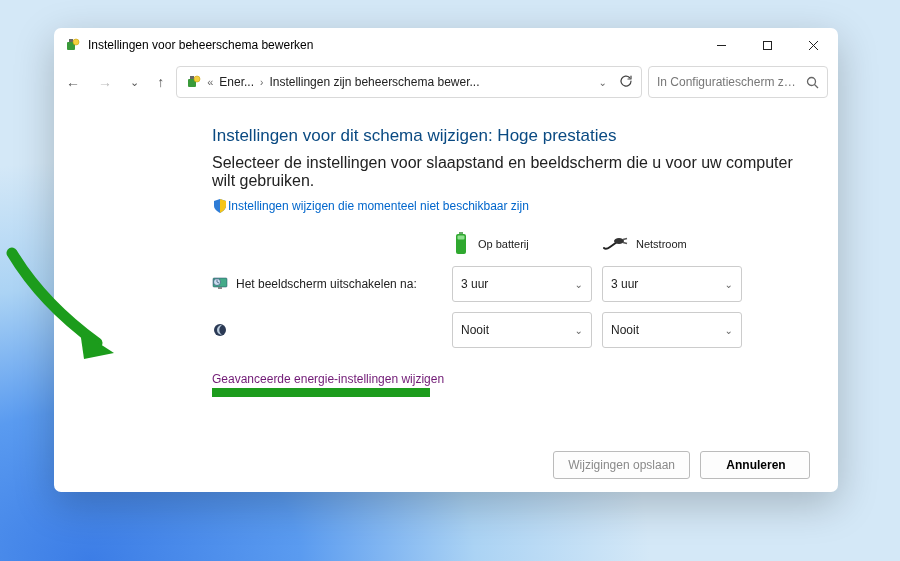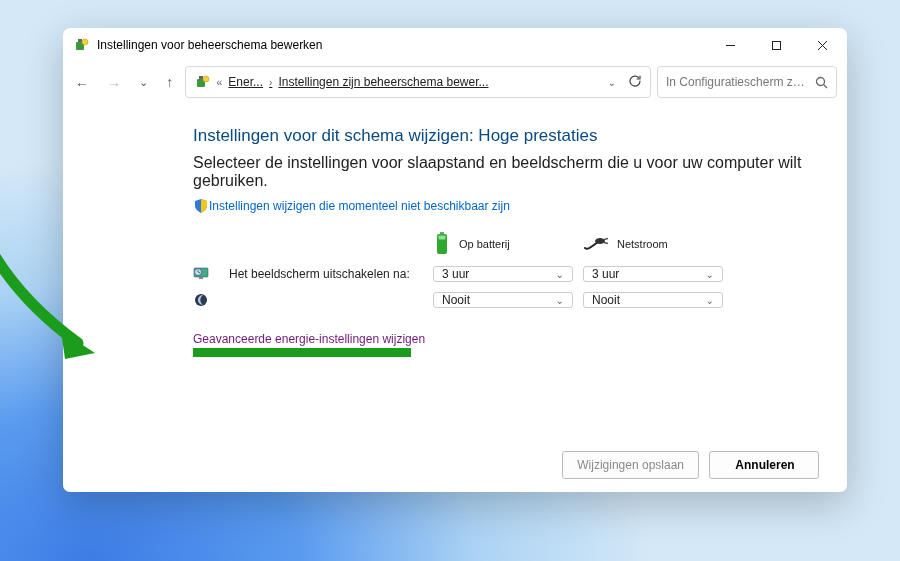--- a/index.html
+++ b/index.html
@@ -2,53 +2,53 @@
 <html><head>
 <meta charset="utf-8">
 <style>
   * { box-sizing: border-box; margin: 0; padding: 0; font-family: "Segoe UI", Tahoma, sans-serif; }
   body {
     width: 900px; height: 561px; overflow: hidden;
     background: radial-gradient(ellipse 700px 500px at 10% 100%, #3c7de6 0%, #5a9bf0 30%, #abd3f4 55%, #d4e8f7 80%);
     position: relative;
   }
   .window {
-    position: absolute; left: 63px; top: 28px; width: 784px; height: 464px;
+    position: absolute; left: 54px; top: 28px; width: 784px; height: 464px;
     background: #fff; border-radius: 7px; box-shadow: 0 12px 40px rgba(0,0,0,0.22);
     display: flex; flex-direction: column;
   }
   
   .titlebar { display: flex; align-items: center; height: 34px; padding: 0 2px 0 10px; }
   .app-ic { width: 16px; height: 16px; margin-right: 8px; }
   .title-text { font-size: 12px; color: #000; flex: 1; }
   .win-btn { width: 46px; height: 32px; display: flex; align-items: center; justify-content: center; color:#222;}
   .win-btn svg { stroke: #222; }
   
   .toolbar { display: flex; align-items: center; gap: 6px; padding: 4px 10px 10px 10px; }
   .navset { display: flex; align-items: center; gap: 18px; padding: 0 6px 0 2px; }
   .nav-arrow { color: #555; font-size: 14px; }
   .nav-arrow.dis { color: #bbb; }
   .addrbar { flex: 1; height: 32px; border: 1px solid #d9d9d9; border-radius: 4px; display: flex; align-items: center; padding: 0 8px; gap: 6px; font-size: 12px; color: #222; }
-  .addr-mid { flex:1; display:flex; align-items:center; gap:6px; overflow:hidden;text-decoration:underline;}
+  .addr-mid { flex:1; display:flex; align-items:center; gap:6px; overflow:hidden;}
   .addr-chev { color:#666; font-size:10px; }
   .refresh { margin-left: 6px; color:#444; }
   .searchbar { width: 180px; height: 32px; border: 1px solid #d9d9d9; border-radius: 4px; display: flex; align-items: center; padding: 0 8px; font-size: 12px; color: #777; gap:6px; }
   .searchbar span.txt { flex:1; white-space:nowrap; overflow:hidden; text-overflow:ellipsis;}
   
-  .content { flex:1; padding: 18px 28px 0 130px; position: relative; font-size: 12px; color:#222;}
+  .content { flex:1; padding: 18px 28px 0 130px; position: relative; font-size: 12px; color:#222;margin-left:28px;}
   .heading { color: #0a4a82; font-size: 17px; margin-bottom: 8px; }
   .subtext { font-size: 16px; margin-bottom: 8px; }
   .shield-line { display:flex; align-items:center; margin-bottom: 18px;}
   .link { color: #0066cc; cursor: pointer; }
   .cols { display:flex; align-items:center; margin-bottom: 10px;}
   .col-lbl { width: 240px; }
   .col-head { width: 150px; display:flex; align-items:center; gap:8px; font-size:11px;}
   .row { display:flex; align-items:center; margin-bottom: 10px;}
-  .row-lbl { width: 240px; display:flex; align-items:center; gap:20px;}
-  .dd { width: 140px; height: 16px; border:1px solid #ccc; border-radius:3px; background:#fff; display:flex; align-items:center; justify-content:space-between; padding:0 8px; font-size:12px; margin-right:10px;}
+  .row-lbl { width: 240px; display:flex; align-items:center; gap:8px;}
+  .dd { width: 140px; height: 36px; border:1px solid #ccc; border-radius:3px; background:#fff; display:flex; align-items:center; justify-content:space-between; padding:0 8px; font-size:12px; margin-right:10px;}
   .dd .chev { color:#666; font-size:10px;}
   .advlink { margin-top: 24px; color:#701a75; font-size:12px; cursor:pointer;}
   .underline { width: 218px; height: 9px; background:#1c9c1c; margin-top: 2px;}
   
   .footer { height: 54px; display:flex; align-items:center; justify-content:flex-end; gap:10px; padding: 0 28px;}
   .btn { min-width: 110px; height: 28px; border:1px solid #bbb; border-radius:3px; background:#fdfdfd; font-size:12px; display:flex; align-items:center; justify-content:center; padding: 0 14px;}
   .btn.dis { color:#8a8a8a; }
   .btn.strong { font-weight:600; color:#000;padding-left:16px;}
   
   .arrow-ann { position:absolute; left: -80px; top: 135px; pointer-events:none;}

